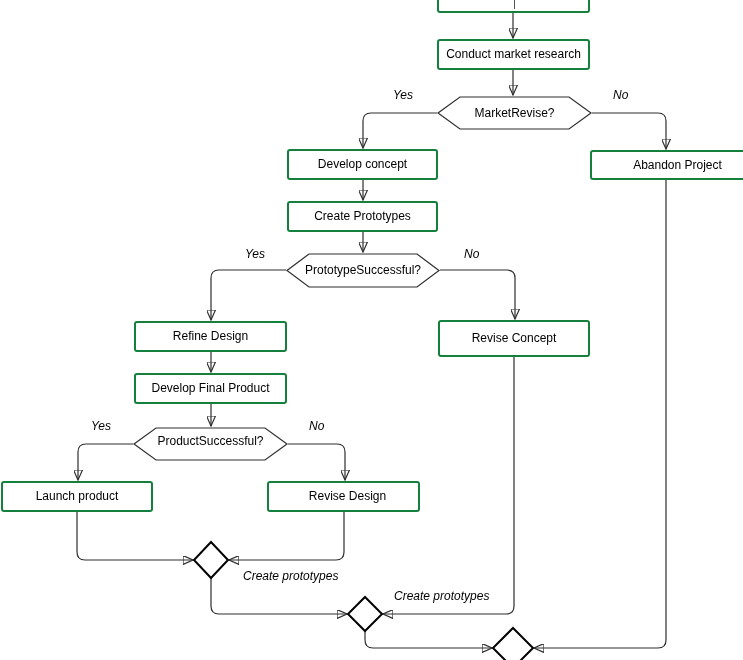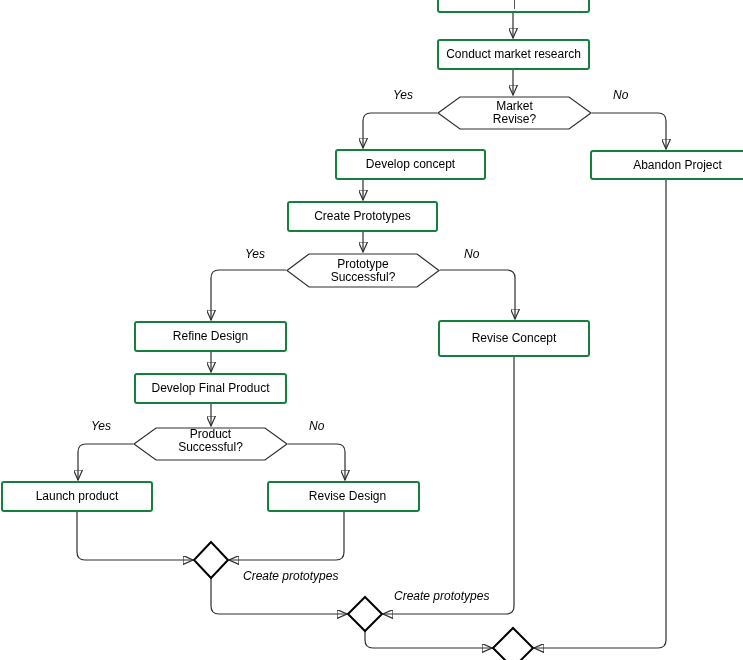--- a/index.html
+++ b/index.html
@@ -15,21 +15,21 @@
     background:#ffffff; border:2px solid #15803d; border-radius:3px;
     display:flex; align-items:center; justify-content:center;
     font-size:12px; text-align:center; line-height:13px;
   }
   .stub { position:absolute; left:50%; top:18px; width:1px; height:9px; background:#555; }
   .hex { position:absolute; }
   .hex svg { position:absolute; left:0; top:0; overflow:visible; }
   .hex polygon { fill:#ffffff; stroke:#2e2e2e; stroke-width:1.2; }
   .hex-label {
     position:absolute; left:0; top:0; right:0; bottom:0;
-    display:flex; flex-direction:column; align-items:center; justify-content:center;
+    display:flex; flex-direction:row; align-items:center; justify-content:center;
     font-size:12px; line-height:13px; text-align:center;
   }
   .diamond { position:absolute; overflow:visible; }
   .diamond polygon { fill:#ffffff; stroke:#000000; stroke-width:2; }
   .elabel { position:absolute; font-size:12px; line-height:13px; white-space:nowrap;font-style:italic; }
 </style>
 </head>
 <body>
 
 <div class="canvas">
@@ -61,21 +61,21 @@
   </svg>
 
   <div class="node box" style="left:437px; top:-20px; width:153px; height:33px;">
     <span class="stub"></span>
   </div>
 
   <div class="node box" style="left:437px; top:39px; width:153px; height:31px;">
     <span>Conduct market research</span>
   </div>
 
-  <div class="node box" style="left:287px; top:149px; width:151px; height:31px;margin-left:48px;">
+  <div class="node box" style="left:287px; top:149px; width:151px; height:31px;">
     <span>Develop concept</span>
   </div>
 
   <div class="node box" style="left:590px; top:150px; width:175px; height:30px;">
     <span>Abandon Project</span>
   </div>
 
   <div class="node box" style="left:287px; top:201px; width:151px; height:31px;">
     <span>Create Prototypes</span>
   </div>

